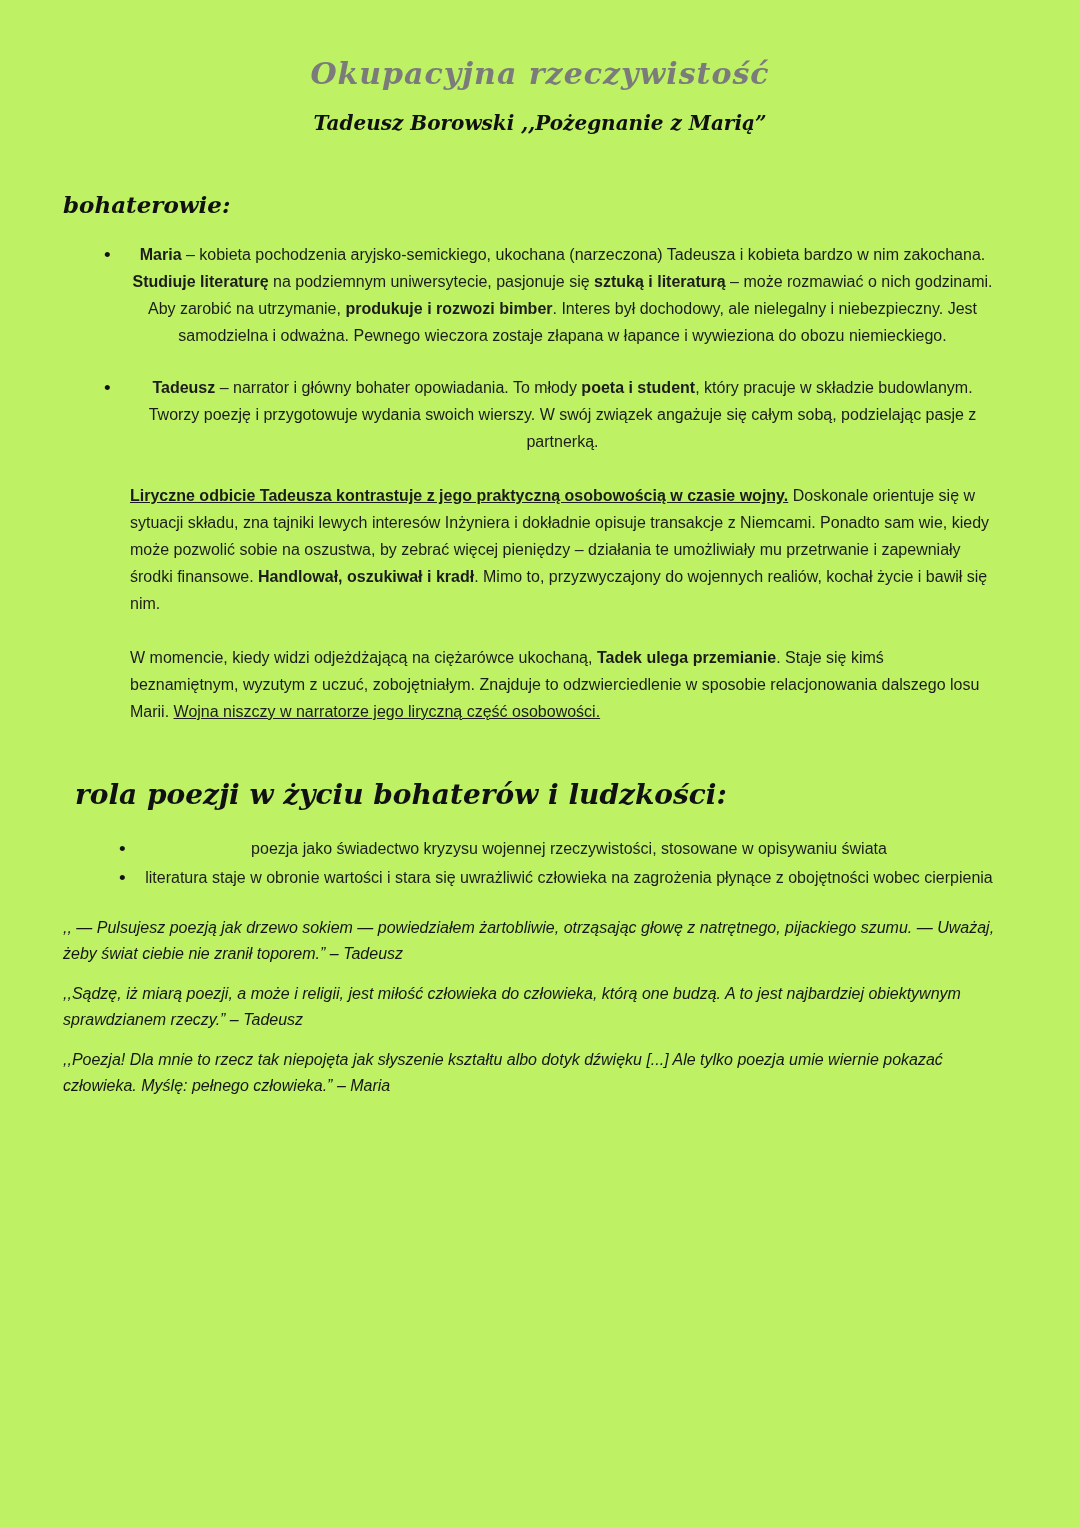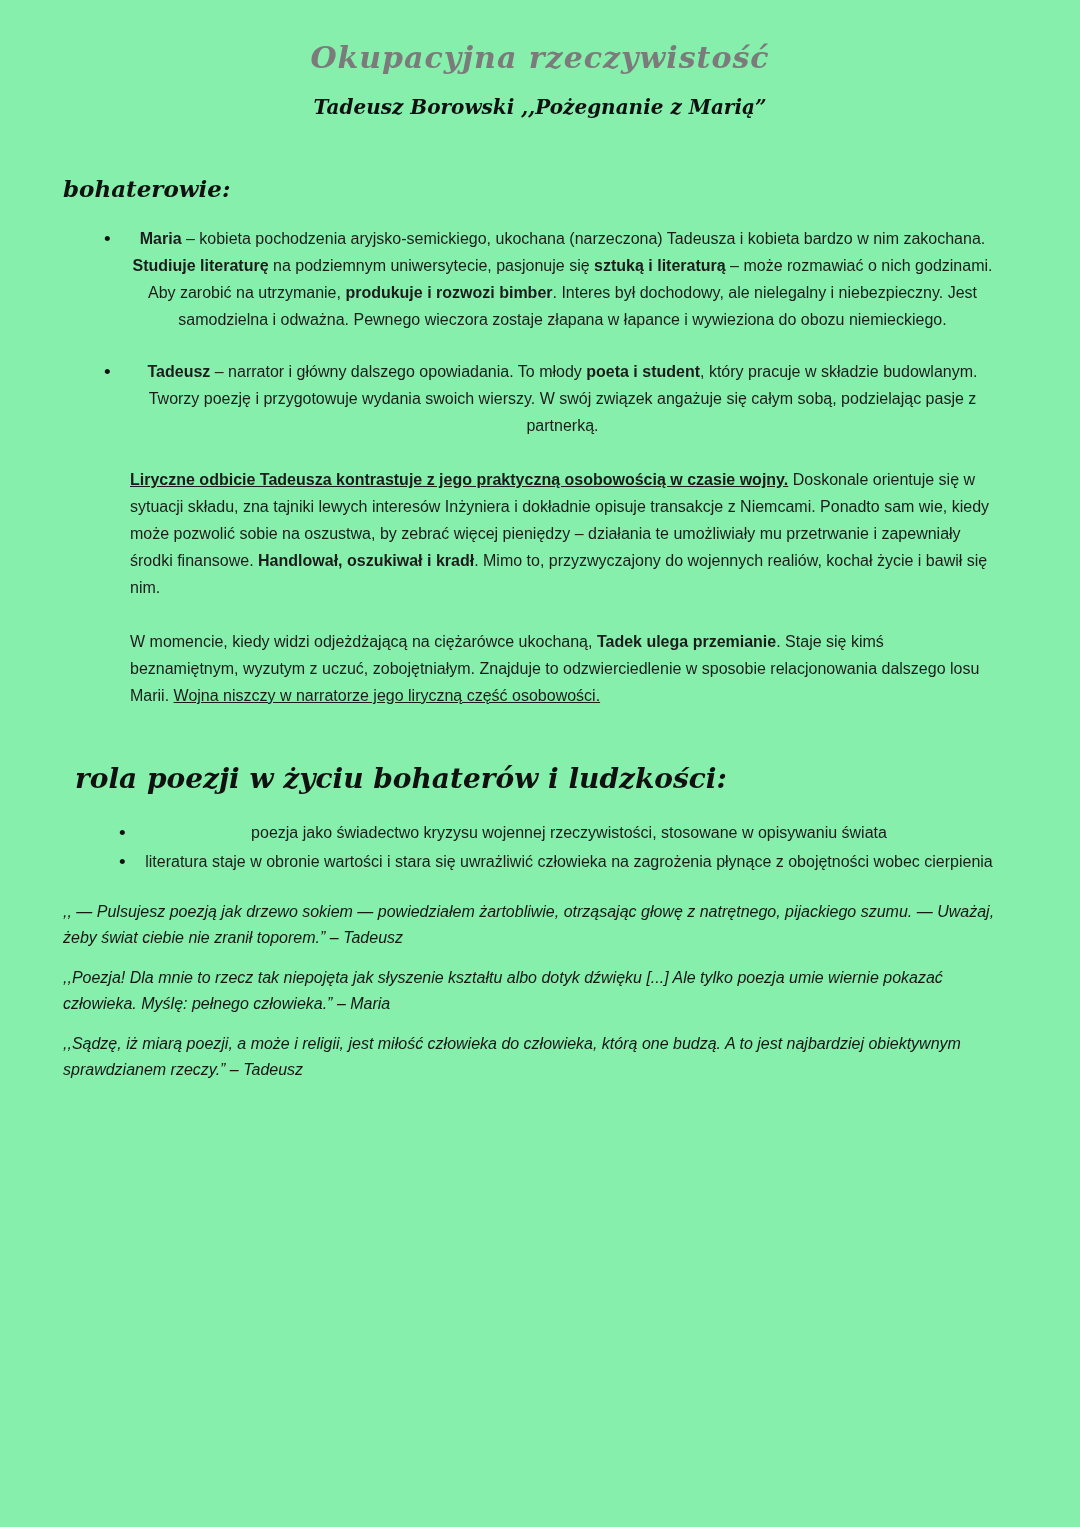--- a/index.html
+++ b/index.html
@@ -1,26 +1,26 @@
 <!DOCTYPE html>
 <html><head>
 <meta charset="utf-8">
 <style>
   html, body { margin: 0; padding: 0; background: #ffffff; }
   .page {
     position: relative;
     width: 1080px;
     height: 1527px;
     margin: 0 auto;
-    background: #86efac;
+    background: #bef264;
     font-family: "Liberation Sans", sans-serif;
     color: #1c1c1c;
     overflow: hidden;
     box-sizing: border-box;
-    padding-top: 40px;
+    padding-top: 56px;
   }
   .title {
     margin: 0;
     text-align: center;
     font-family: "DejaVu Serif", serif;
     font-style: italic;
     font-weight: 700;
     font-size: 30px;
     line-height: 36px;
     letter-spacing: 1px;
@@ -95,31 +95,31 @@
 
   <h1 class="title" style="color: rgb(123, 123, 123);">Okupacyjna rzeczywistość</h1>
   <h2 class="subtitle">Tadeusz Borowski ,,Pożegnanie z Marią”</h2>
 
   <div class="content">
 
     <h3 class="section-heading">bohaterowie:</h3>
 
     <ul class="bullets lvl1 body-text">
       <li><span class="b">Maria</span><span> – kobieta pochodzenia aryjsko-semickiego, ukochana (narzeczona) Tadeusza i kobieta bardzo w nim zakochana. </span><span class="b">Studiuje literaturę</span><span> na podziemnym uniwersytecie, pasjonuje się </span><span class="b">sztuką i literaturą</span><span> – może rozmawiać o nich godzinami. Aby zarobić na utrzymanie, </span><span class="b">produkuje i rozwozi bimber</span><span>. Interes był dochodowy, ale nielegalny i niebezpieczny. Jest samodzielna i odważna. Pewnego wieczora zostaje złapana w łapance i wywieziona do obozu niemieckiego.</span></li>
-      <li><span class="b">Tadeusz</span><span> – narrator i główny dalszego opowiadania. To młody </span><span class="b">poeta i student</span><span>, który pracuje w składzie budowlanym. Tworzy poezję i przygotowuje wydania swoich wierszy. W swój związek angażuje się całym sobą, podzielając pasje z partnerką.</span></li>
+      <li><span class="b">Tadeusz</span><span> – narrator i główny bohater opowiadania. To młody </span><span class="b">poeta i student</span><span>, który pracuje w składzie budowlanym. Tworzy poezję i przygotowuje wydania swoich wierszy. W swój związek angażuje się całym sobą, podzielając pasje z partnerką.</span></li>
     </ul>
 
     <p class="indent-para"><span class="b u">Liryczne odbicie Tadeusza kontrastuje z jego praktyczną osobowością w czasie wojny.</span><span> Doskonale orientuje się w sytuacji składu, zna tajniki lewych interesów Inżyniera i dokładnie opisuje transakcje z Niemcami. Ponadto sam wie, kiedy może pozwolić sobie na oszustwa, by zebrać więcej pieniędzy – działania te umożliwiały mu przetrwanie i zapewniały środki finansowe. </span><span class="b">Handlował, oszukiwał i kradł</span><span>. Mimo to, przyzwyczajony do wojennych realiów, kochał życie i bawił się nim.</span></p>
     <p class="indent-para"><span>W momencie, kiedy widzi odjeżdżającą na ciężarówce ukochaną, </span><span class="b">Tadek ulega przemianie</span><span>. Staje się kimś beznamiętnym, wyzutym z uczuć, zobojętniałym. Znajduje to odzwierciedlenie w sposobie relacjonowania dalszego losu Marii. </span><span class="u">Wojna niszczy w narratorze jego liryczną część osobowości.</span></p>
 
     <h3 class="section-heading second">rola poezji w życiu bohaterów i ludzkości:</h3>
 
     <ul class="bullets lvl2 body-text">
       <li>poezja jako świadectwo kryzysu wojennej rzeczywistości, stosowane w opisywaniu świata</li>
       <li>literatura staje w obronie wartości i stara się uwrażliwić człowieka na zagrożenia płynące z obojętności wobec cierpienia</li>
     </ul>
 
     <p class="quote first">,, — Pulsujesz poezją jak drzewo sokiem — powiedziałem żartobliwie, otrząsając głowę z natrętnego, pijackiego szumu. — Uważaj, żeby świat ciebie nie zranił toporem.” – Tadeusz</p>
+    <p class="quote">,,Sądzę, iż miarą poezji, a może i religii, jest miłość człowieka do człowieka, którą one budzą. A to jest najbardziej obiektywnym sprawdzianem rzeczy.” – Tadeusz</p>
     <p class="quote">,,Poezja! Dla mnie to rzecz tak niepojęta jak słyszenie kształtu albo dotyk dźwięku [...] Ale tylko poezja umie wiernie pokazać człowieka. Myślę: pełnego człowieka.” – Maria</p>
-    <p class="quote">,,Sądzę, iż miarą poezji, a może i religii, jest miłość człowieka do człowieka, którą one budzą. A to jest najbardziej obiektywnym sprawdzianem rzeczy.” – Tadeusz</p>
 
   </div>
 </div>
 
 </body></html>

